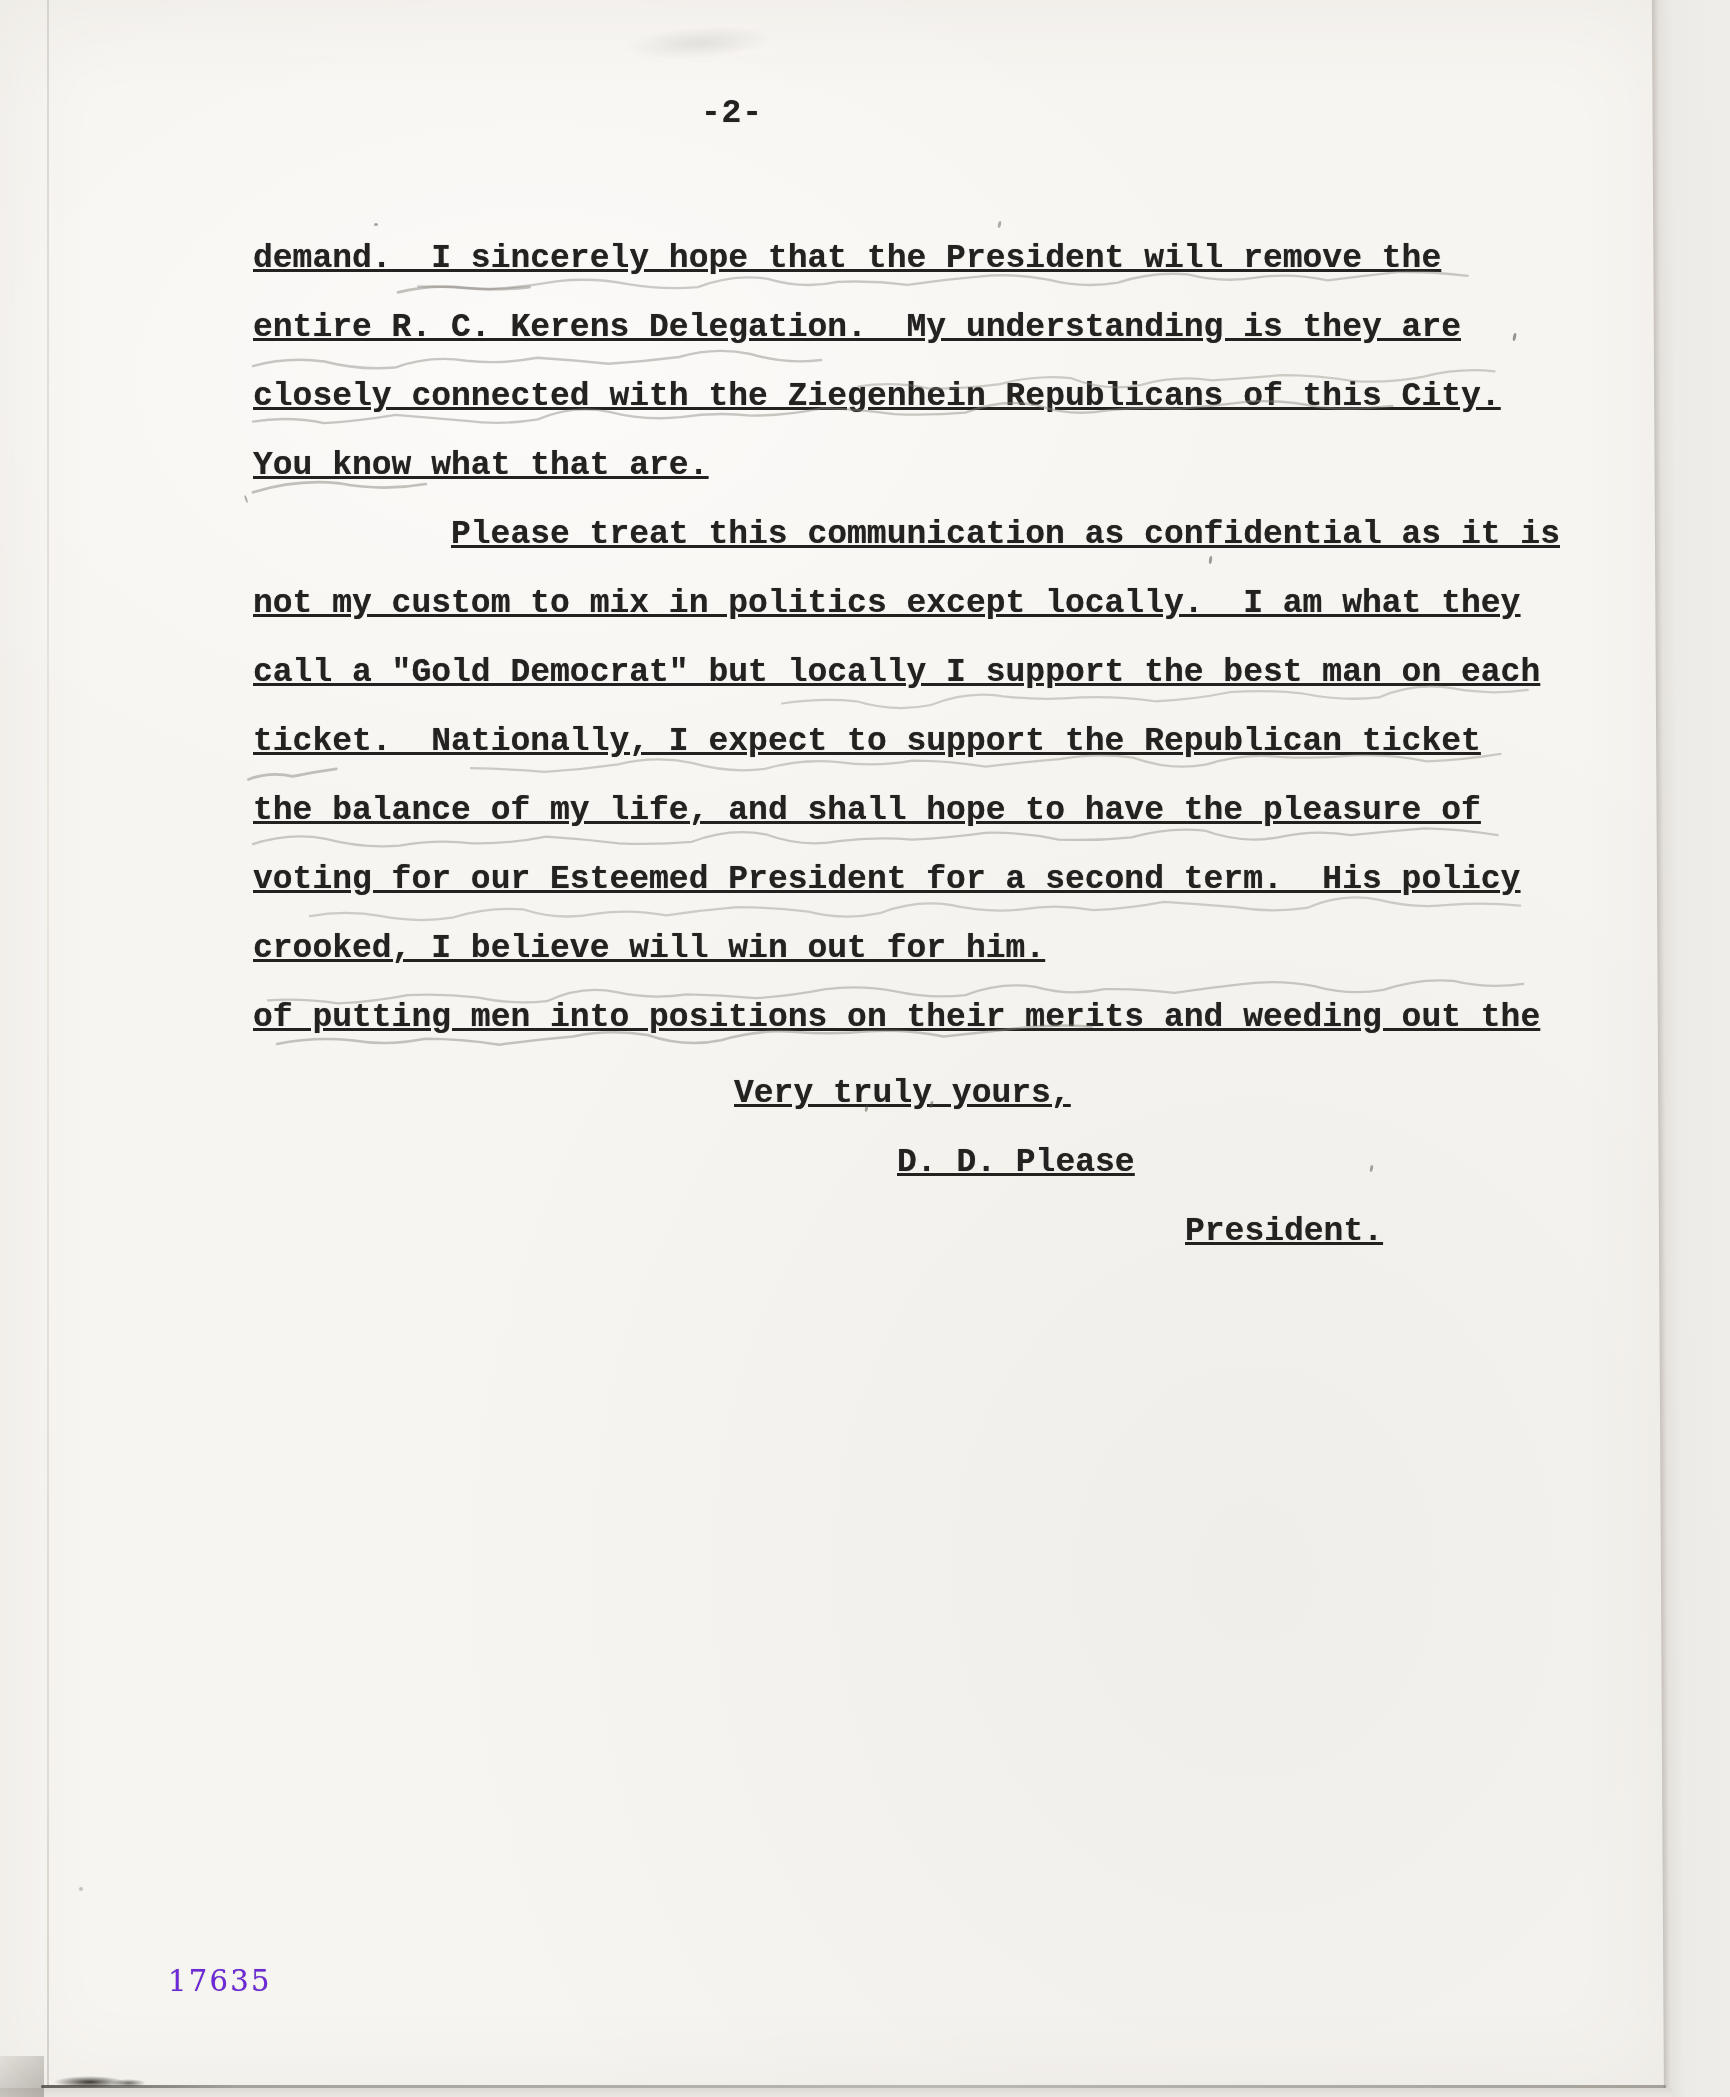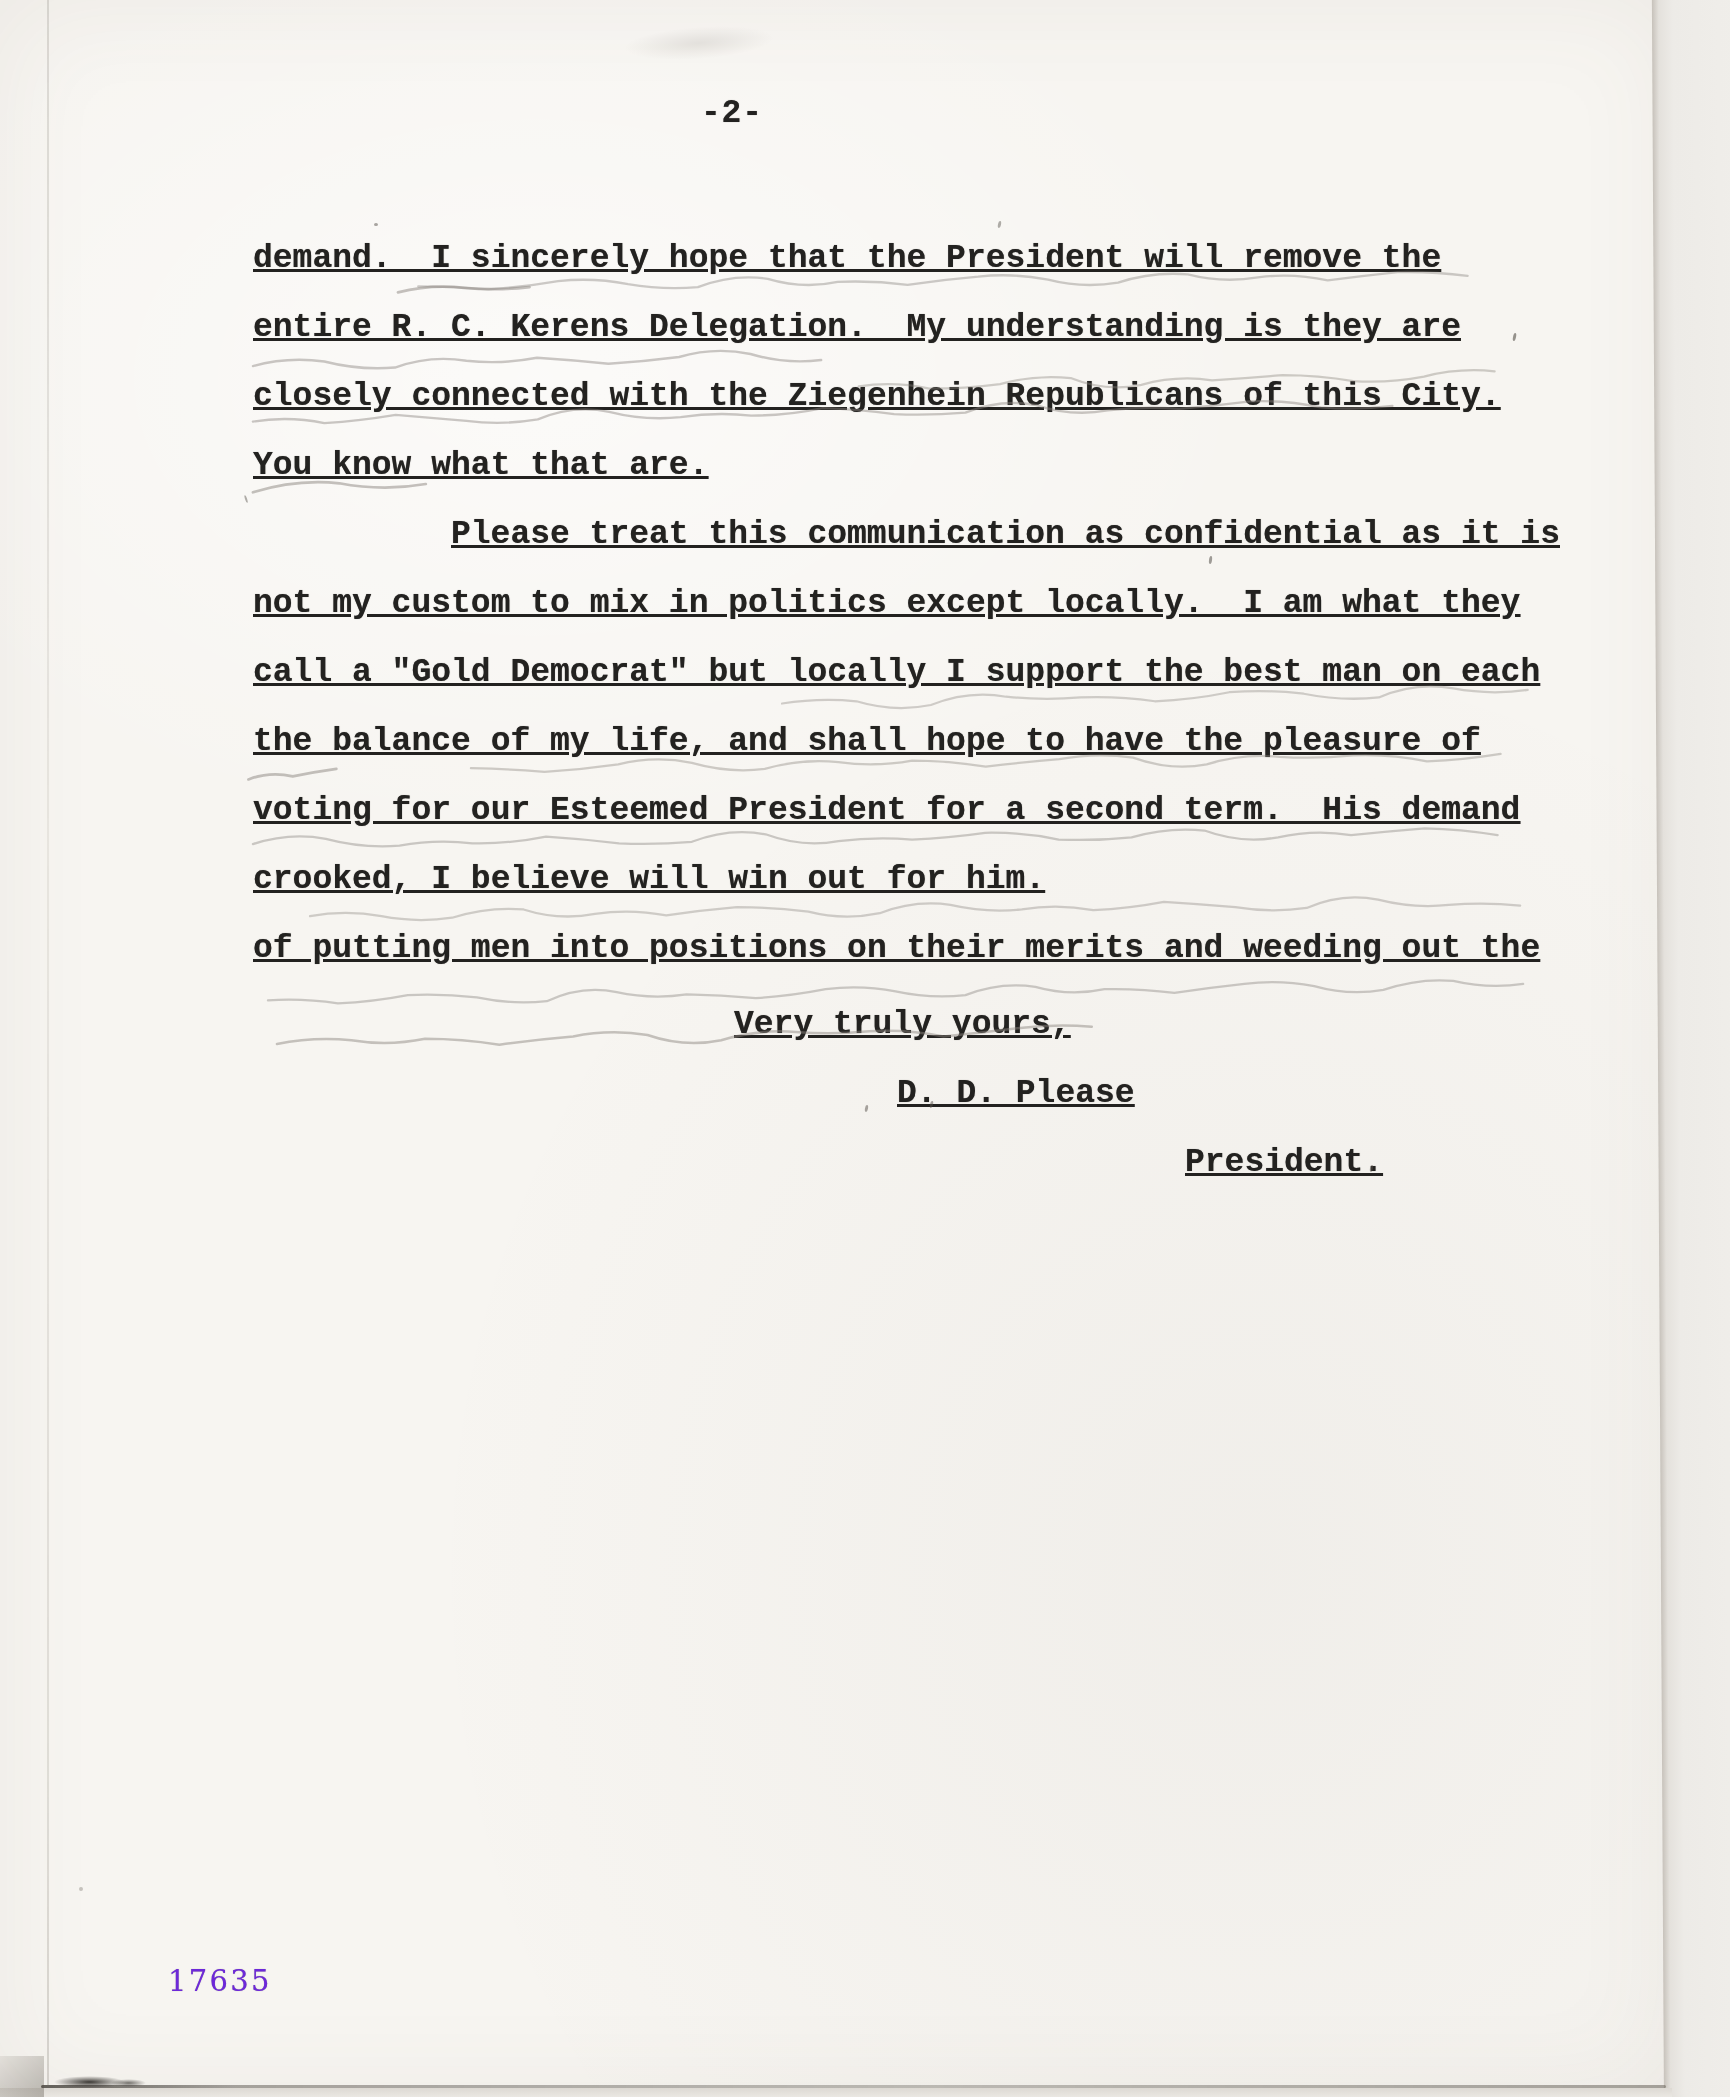--- a/index.html
+++ b/index.html
@@ -90,22 +90,23 @@
   <div class="page-number typed">-2-</div>
 
   <div class="letter typed">
     <div class="line">demand.  I sincerely hope that the President will remove the</div>
     <div class="line">entire R. C. Kerens Delegation.  My understanding is they are</div>
     <div class="line">closely connected with the Ziegenhein Republicans of this City.</div>
     <div class="line">You know what that are.</div>
     <div class="line indent-para">Please treat this communication as confidential as it is</div>
     <div class="line">not my custom to mix in politics except locally.  I am what they</div>
     <div class="line">call a "Gold Democrat" but locally I support the best man on each</div>
+    <div class="line">ticket.  Nationally, I expect to support the Republican ticket</div>
     <div class="line">the balance of my life, and shall hope to have the pleasure of</div>
-    <div class="line">voting for our Esteemed President for a second term.  His demand</div>
+    <div class="line">voting for our Esteemed President for a second term.  His policy</div>
     <div class="line">crooked, I believe will win out for him.</div>
     <div class="line">of putting men into positions on their merits and weeding out the</div>
     <div class="line indent-closing">Very truly yours,</div>
     <div class="line indent-signature">D. D. Please</div>
     <div class="line indent-title">President.</div>
   </div>
 
   <div class="doc-number">17635</div>
 
   <svg class="marks" width="1731" height="2097" id="marks" viewBox="0 0 2302 2790">

